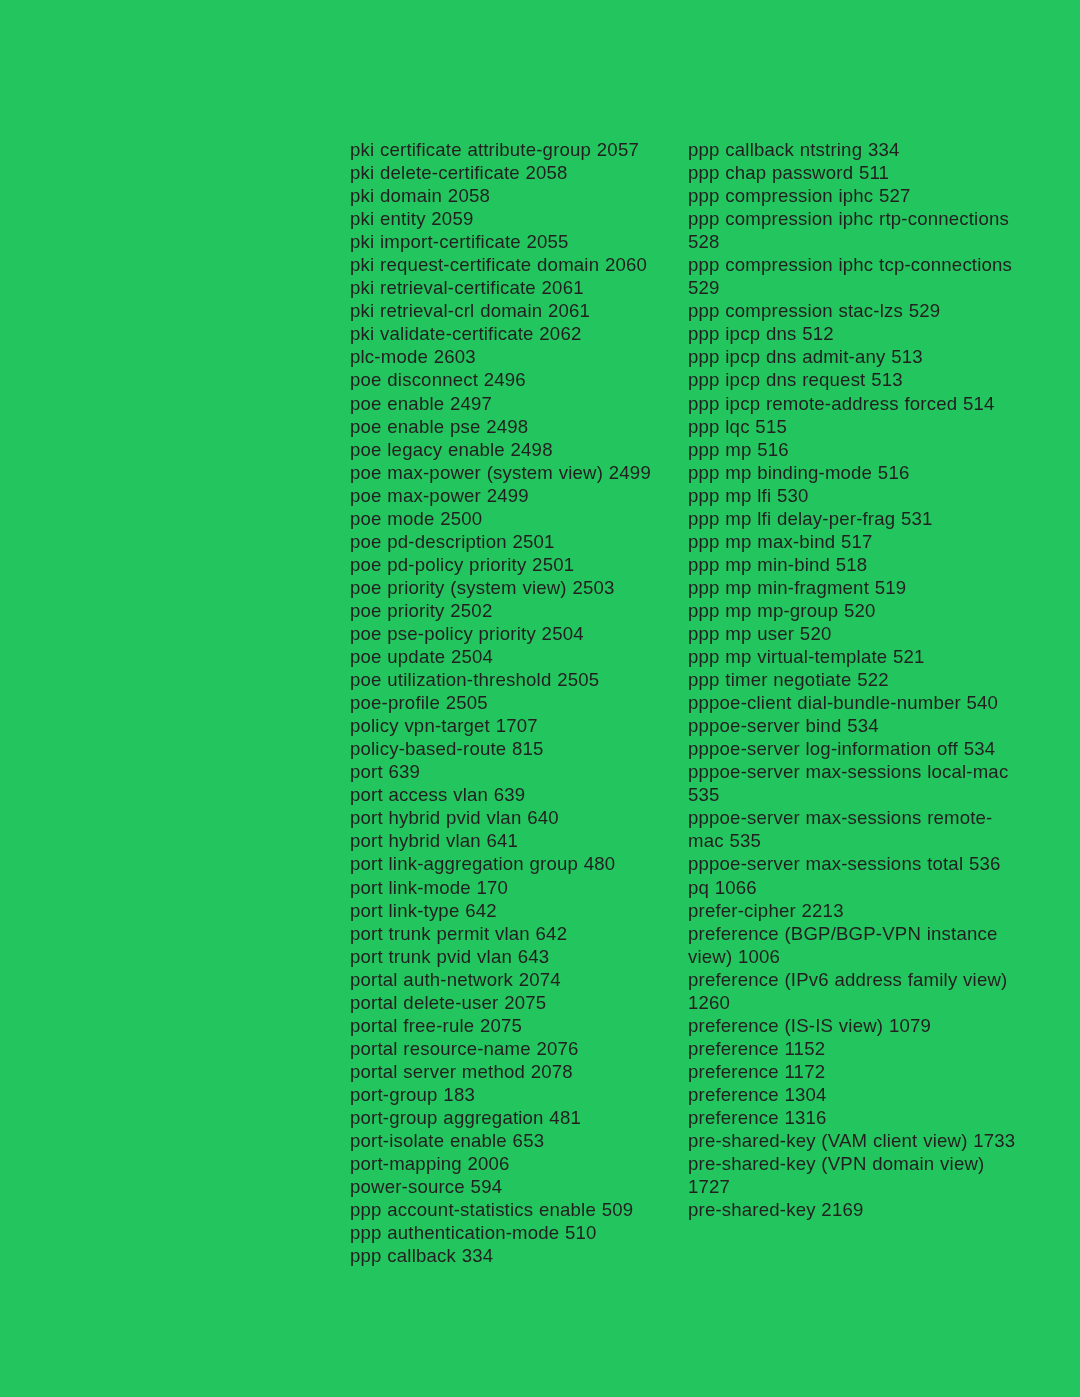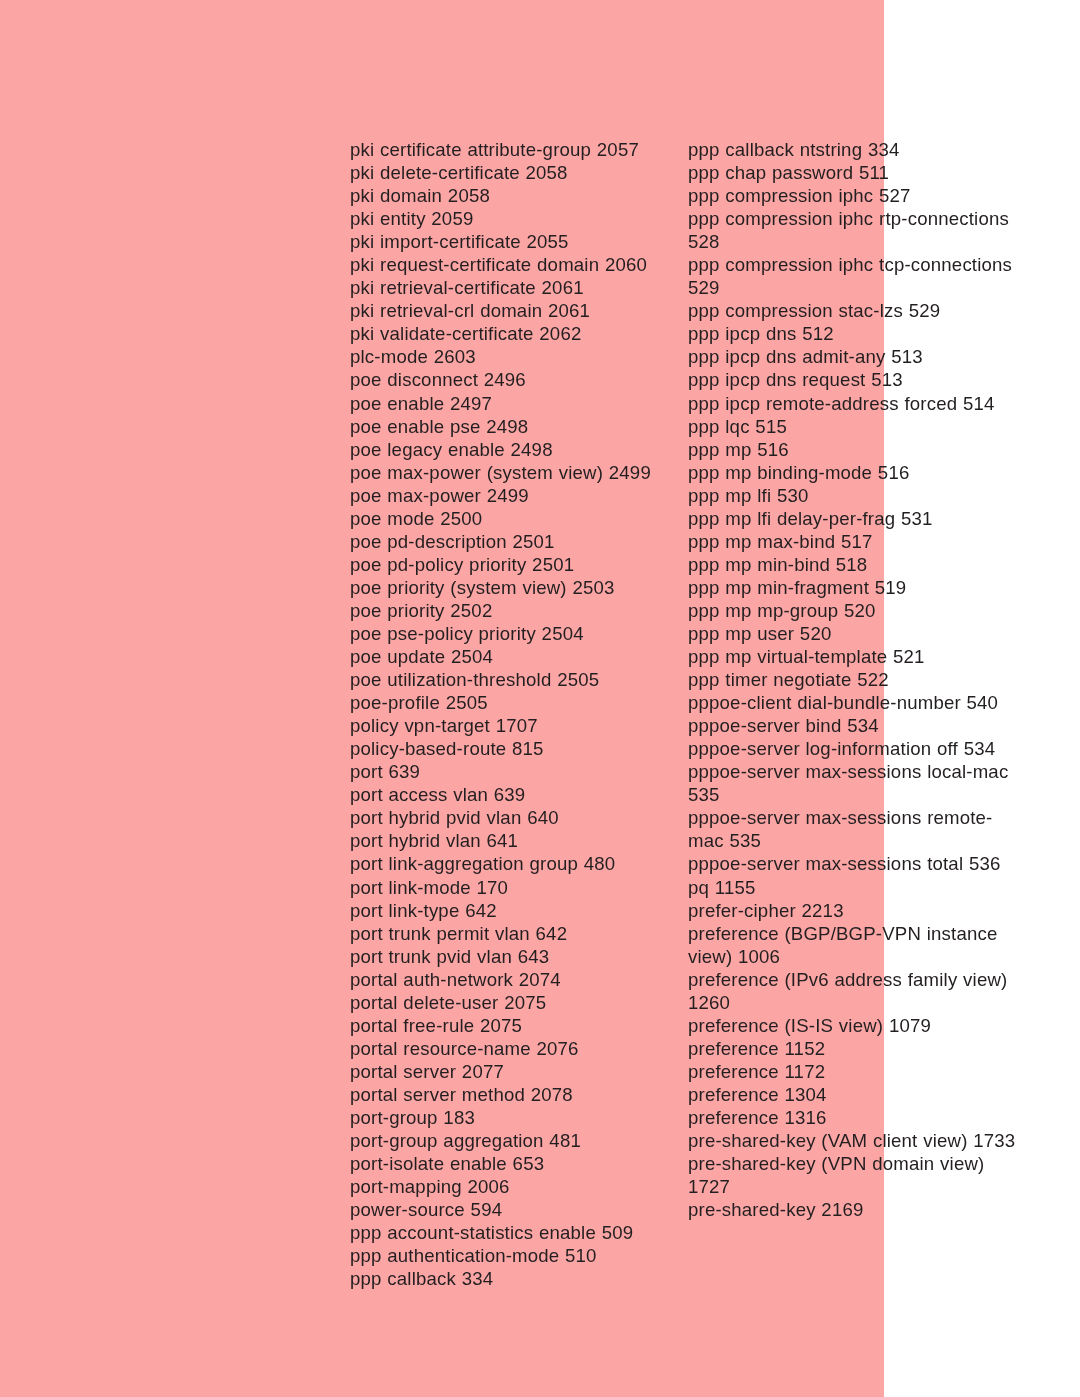--- a/index.html
+++ b/index.html
@@ -9,23 +9,23 @@
   body {
     width: 1080px;
     height: 1397px;
     background: #ffffff;
     font-family: "Liberation Sans", sans-serif;
     overflow: hidden;
   }
 
   #index-page {
     position: relative;
-    width: 884px;
+    width: 1080px;
     height: 1397px;
-    background: #fca5a5;
+    background: #22c55e;
   }
 
   .index-columns {
     position: absolute;
     left: 350px;
     top: 138px;
     width: 670px;
     display: flex;
     flex-direction: row;
     align-items: flex-start;
@@ -100,21 +100,20 @@
         <div class="index-entry wrap">port hybrid vlan 641</div>
         <div class="index-entry wrap">port link-aggregation group 480</div>
         <div class="index-entry wrap">port link-mode 170</div>
         <div class="index-entry wrap">port link-type 642</div>
         <div class="index-entry wrap">port trunk permit vlan 642</div>
         <div class="index-entry wrap">port trunk pvid vlan 643</div>
         <div class="index-entry wrap">portal auth-network 2074</div>
         <div class="index-entry wrap">portal delete-user 2075</div>
         <div class="index-entry wrap">portal free-rule 2075</div>
         <div class="index-entry wrap">portal resource-name 2076</div>
-        <div class="index-entry wrap">portal server 2077</div>
         <div class="index-entry wrap">portal server method 2078</div>
         <div class="index-entry wrap">port-group 183</div>
         <div class="index-entry wrap">port-group aggregation 481</div>
         <div class="index-entry wrap">port-isolate enable 653</div>
         <div class="index-entry wrap">port-mapping 2006</div>
         <div class="index-entry wrap">power-source 594</div>
         <div class="index-entry wrap">ppp account-statistics enable 509</div>
         <div class="index-entry wrap">ppp authentication-mode 510</div>
         <div class="index-entry wrap">ppp callback 334</div>
       </div>
@@ -141,21 +140,21 @@
         <div class="index-entry wrap">ppp mp mp-group 520</div>
         <div class="index-entry wrap">ppp mp user 520</div>
         <div class="index-entry wrap">ppp mp virtual-template 521</div>
         <div class="index-entry wrap">ppp timer negotiate 522</div>
         <div class="index-entry wrap">pppoe-client dial-bundle-number 540</div>
         <div class="index-entry wrap">pppoe-server bind 534</div>
         <div class="index-entry wrap">pppoe-server log-information off 534</div>
         <div class="index-entry wrap">pppoe-server max-sessions local-mac 535</div>
         <div class="index-entry wrap">pppoe-server max-sessions remote-mac 535</div>
         <div class="index-entry wrap">pppoe-server max-sessions total 536</div>
-        <div class="index-entry wrap">pq 1155</div>
+        <div class="index-entry wrap">pq 1066</div>
         <div class="index-entry wrap">prefer-cipher 2213</div>
         <div class="index-entry wrap">preference (BGP/BGP-VPN instance view) 1006</div>
         <div class="index-entry wrap">preference (IPv6 address family view) 1260</div>
         <div class="index-entry wrap">preference (IS-IS view) 1079</div>
         <div class="index-entry wrap">preference 1152</div>
         <div class="index-entry wrap">preference 1172</div>
         <div class="index-entry wrap">preference 1304</div>
         <div class="index-entry wrap">preference 1316</div>
         <div class="index-entry wrap">pre-shared-key (VAM client view) 1733</div>
         <div class="index-entry wrap">pre-shared-key (VPN domain view) 1727</div>

